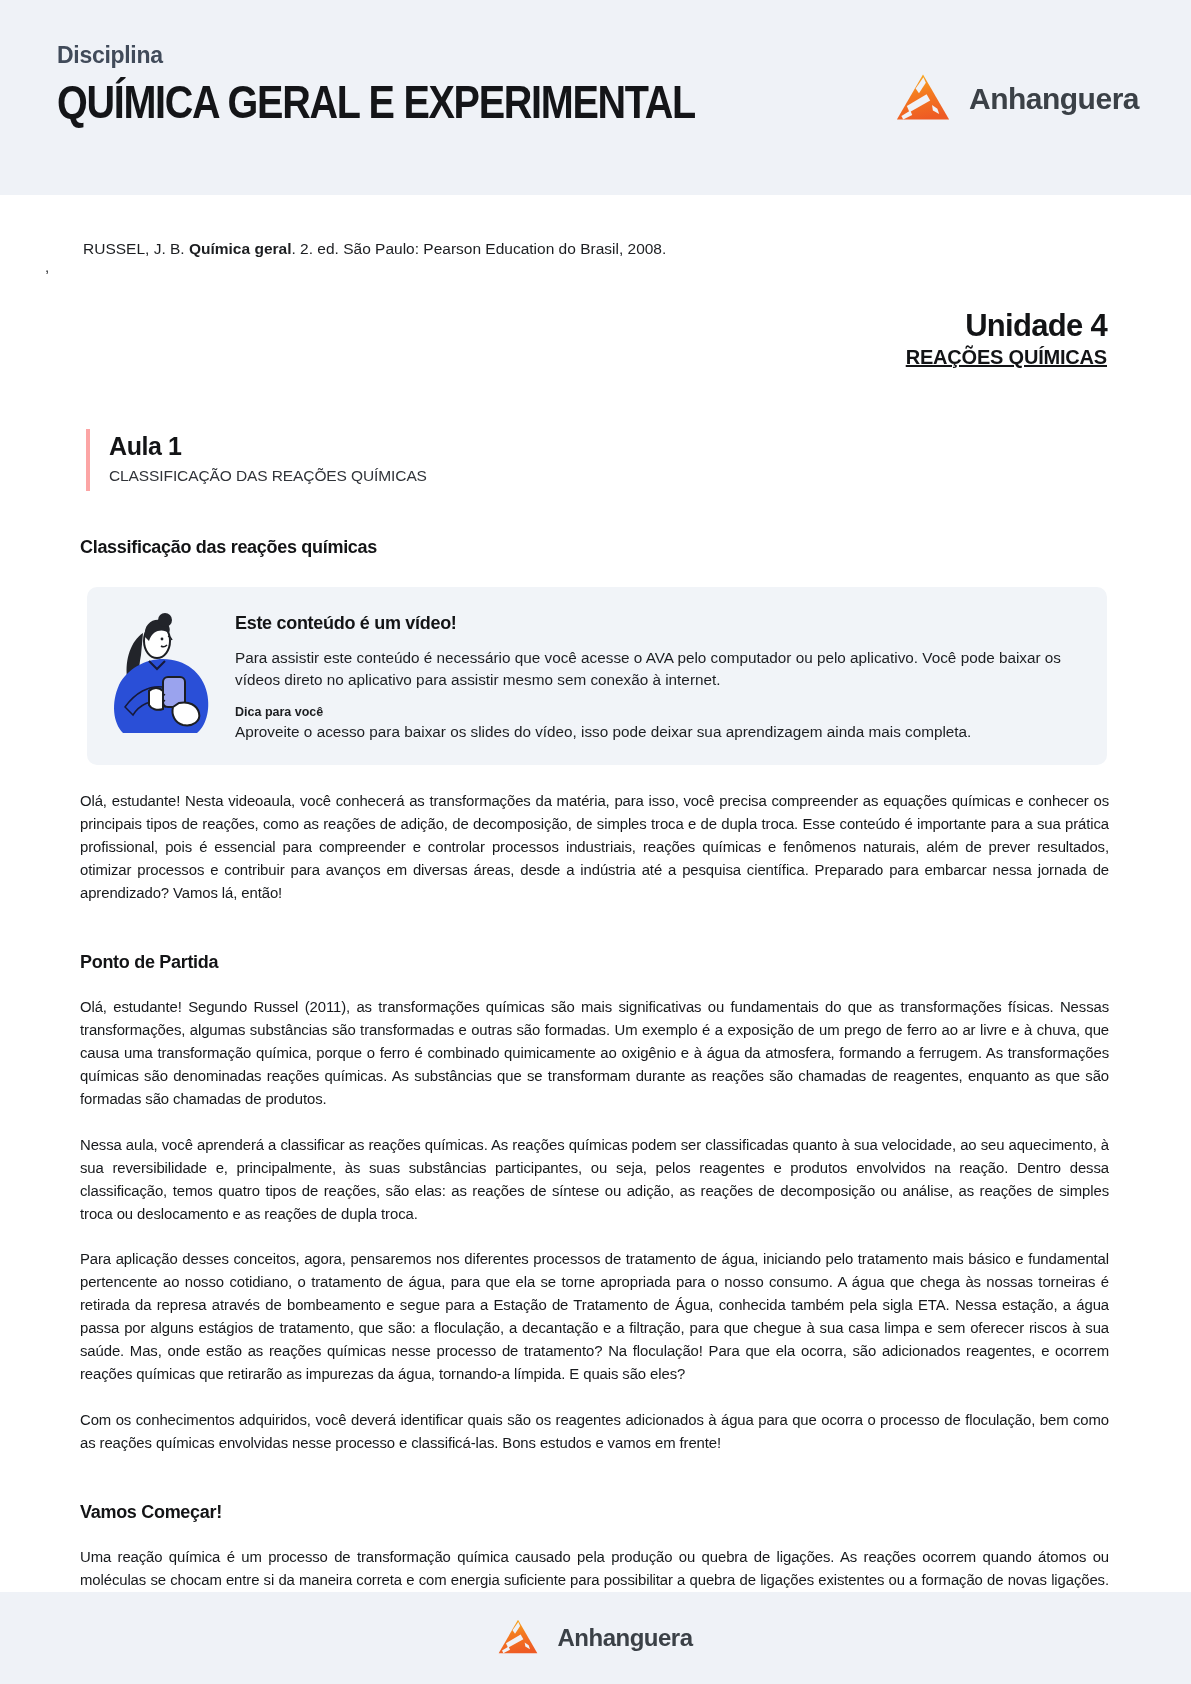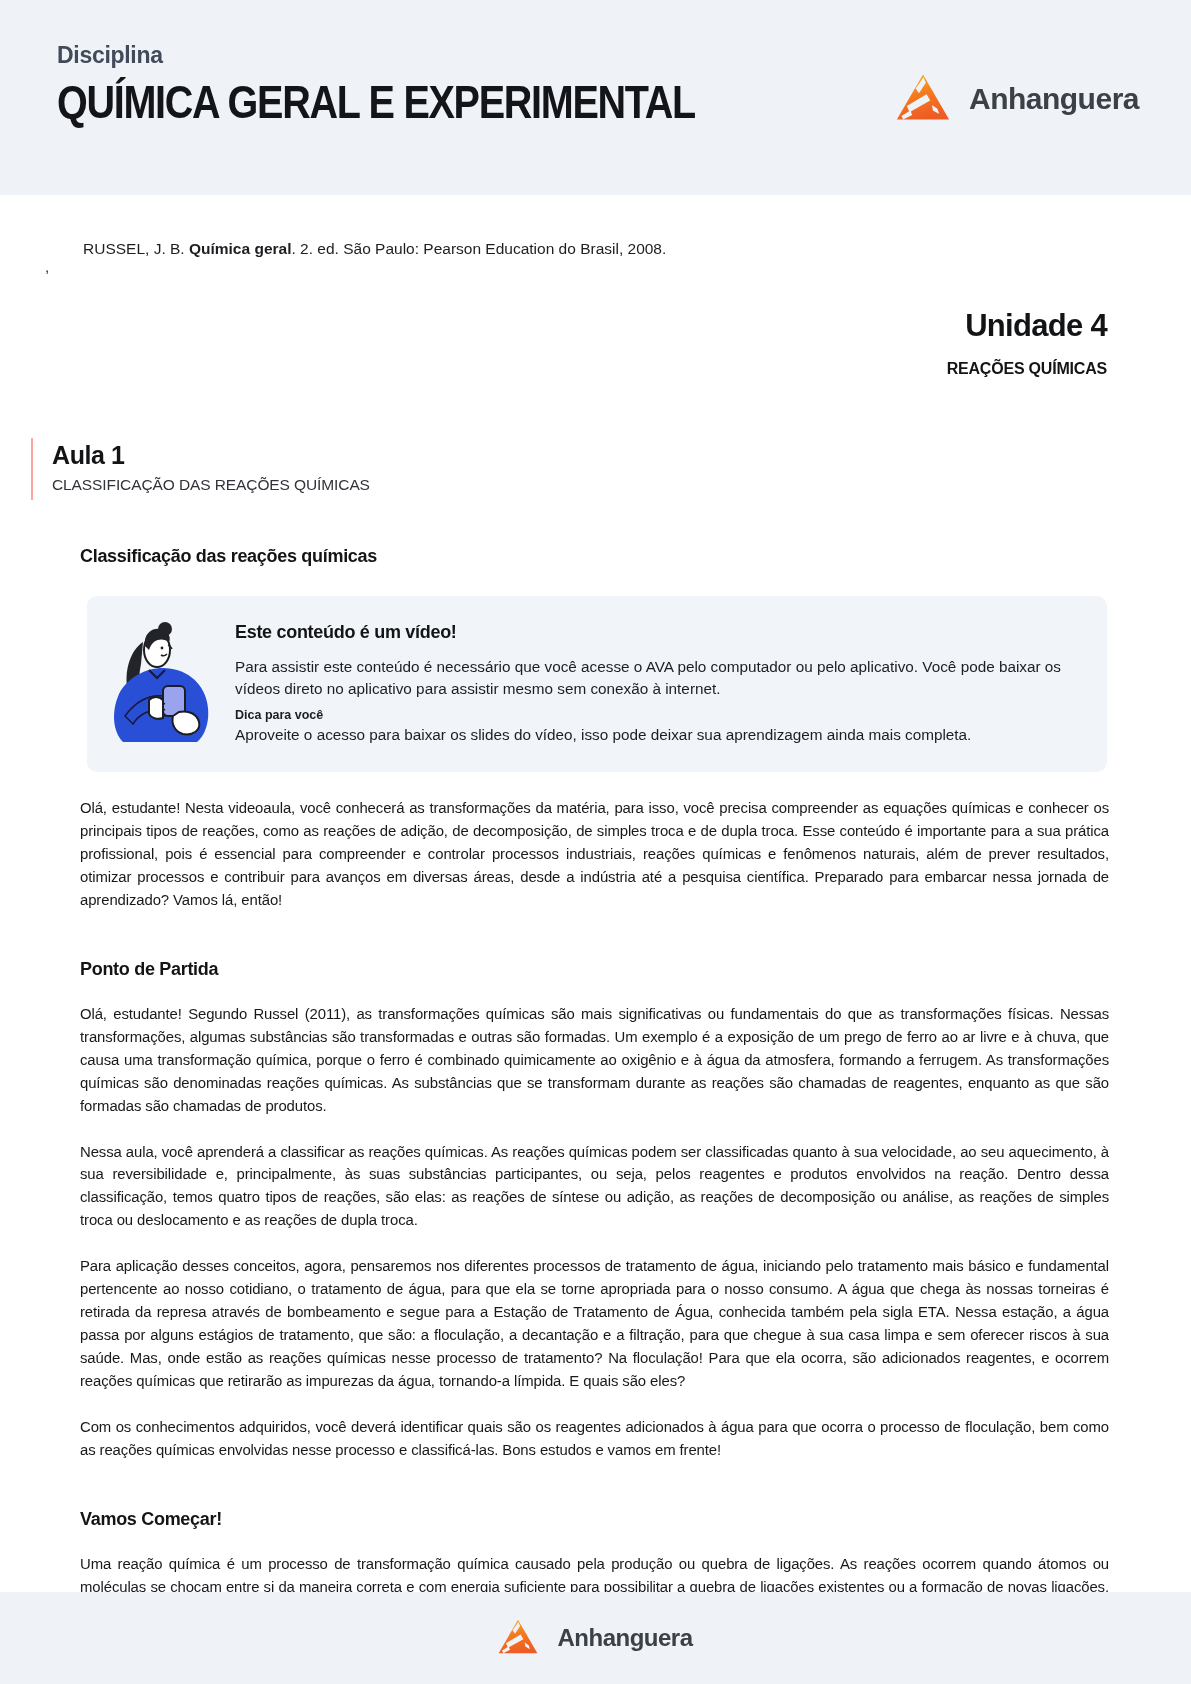--- a/index.html
+++ b/index.html
@@ -40,24 +40,24 @@
     margin: 45px 84px 0 83px;
     font-size: 15.5px; color: #1c1e21;
   }
   .citation b { font-weight: bold; }
   .stray-comma {
     margin-left: 45px; margin-top: 2px;
     font-size: 15px; color: #1c1e21; line-height: 14px;
   }
   .unit-block { margin: 34px 84px 0 57px; text-align: right; }
   .unit-title { font-size: 31px; font-weight: bold; letter-spacing: -0.7px; color: #131416; }
-  .unit-subtitle { margin-top: 16px; font-size: 16px; font-weight: bold; letter-spacing: -0.2px; color: #131416; }
+  .unit-subtitle { margin-top: 2px; font-size: 20px; font-weight: bold; letter-spacing: -0.2px; color: #131416; text-decoration: underline; }
   .lesson-block {
-    margin: 60px 84px 0 31px;
-    border-left: 2px solid #fca5a5;
+    margin: 60px 84px 0 86px;
+    border-left: 4px solid #fca5a5;
     padding: 3px 0 6px 19px;
   }
   .lesson-title { font-size: 25px; font-weight: bold; letter-spacing: -0.4px; color: #131416; }
   .lesson-subtitle { margin-top: 6px; font-size: 15.5px; color: #303338; letter-spacing: -0.1px; }
   .section-heading {
     margin: 46px 84px 0 80px;
     font-size: 18px; font-weight: bold; letter-spacing: -0.3px; color: #131416;
   }
   
   .video-card {
@@ -65,21 +65,21 @@
     width: 1020px; min-height: 163px;
     background: #f1f4f8;
     border-radius: 10px;
     padding: 22px 30px 22px 18px;
     display: flex; align-items: flex-start; gap: 22px;
   }
   .video-illustration { flex: 0 0 108px; margin-top: 2px; }
   .video-card-text { flex: 1; padding-top: 4px; }
   .video-card-title { font-size: 18px; font-weight: bold; letter-spacing: -0.3px; color: #131416; }
   .video-card-body { margin-top: 13px; font-size: 15.3px; line-height: 1.47; color: #1c1e21; }
-  .tip-label { margin-top: 7px; font-size: 12.5px; font-weight: bold; color: #1c1e21; }
+  .tip-label { margin-top: 13px; font-size: 12.5px; font-weight: bold; color: #1c1e21; }
   .tip-text { margin-top: 2px; font-size: 15.3px; line-height: 1.45; color: #1c1e21; }
   
   .para {
     margin: 23px 82px 0 80px;
     font-size: 14.9px; line-height: 1.54;
     text-align: justify;
     color: #17191c;
     letter-spacing: -0.1px;
   }
   .para.first-after-card { margin-top: 25px; }

